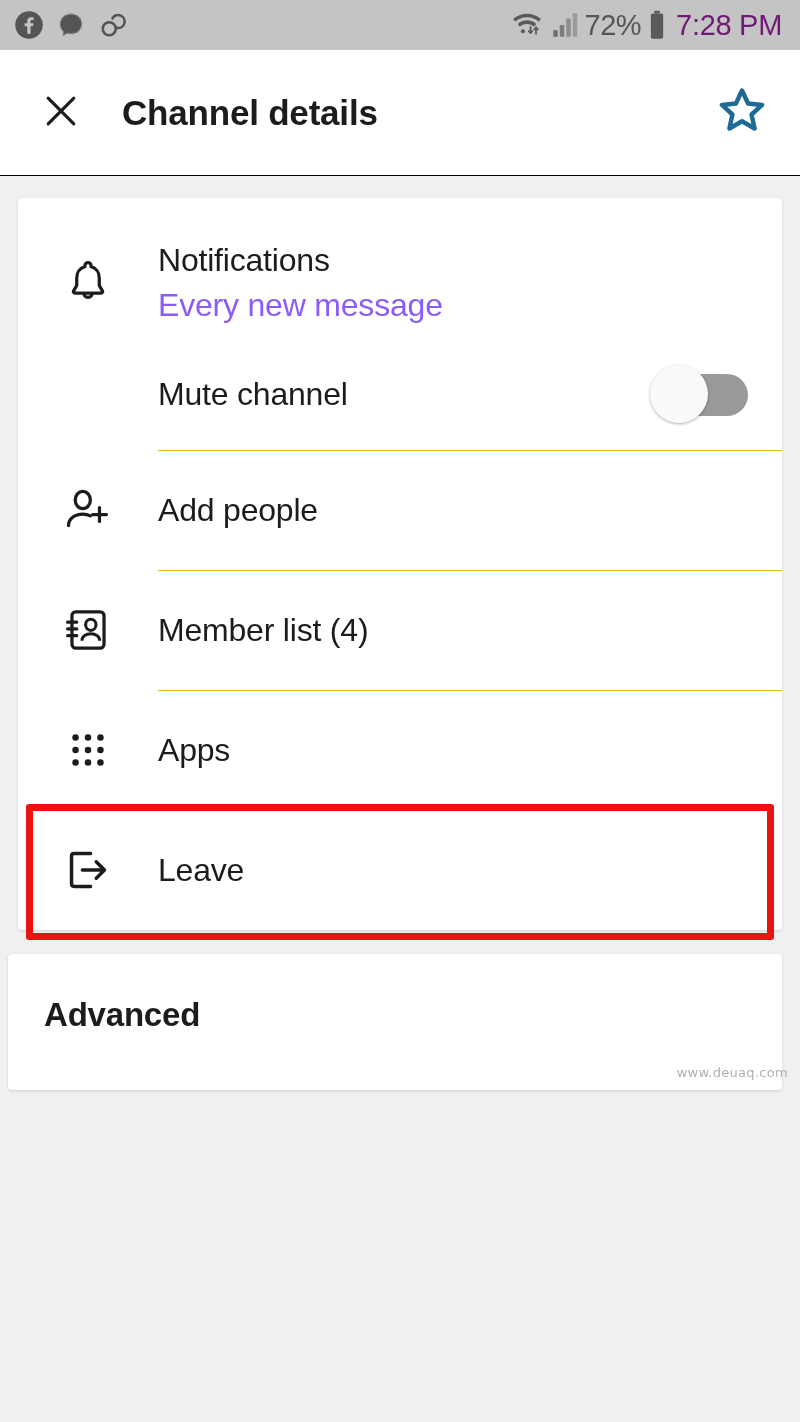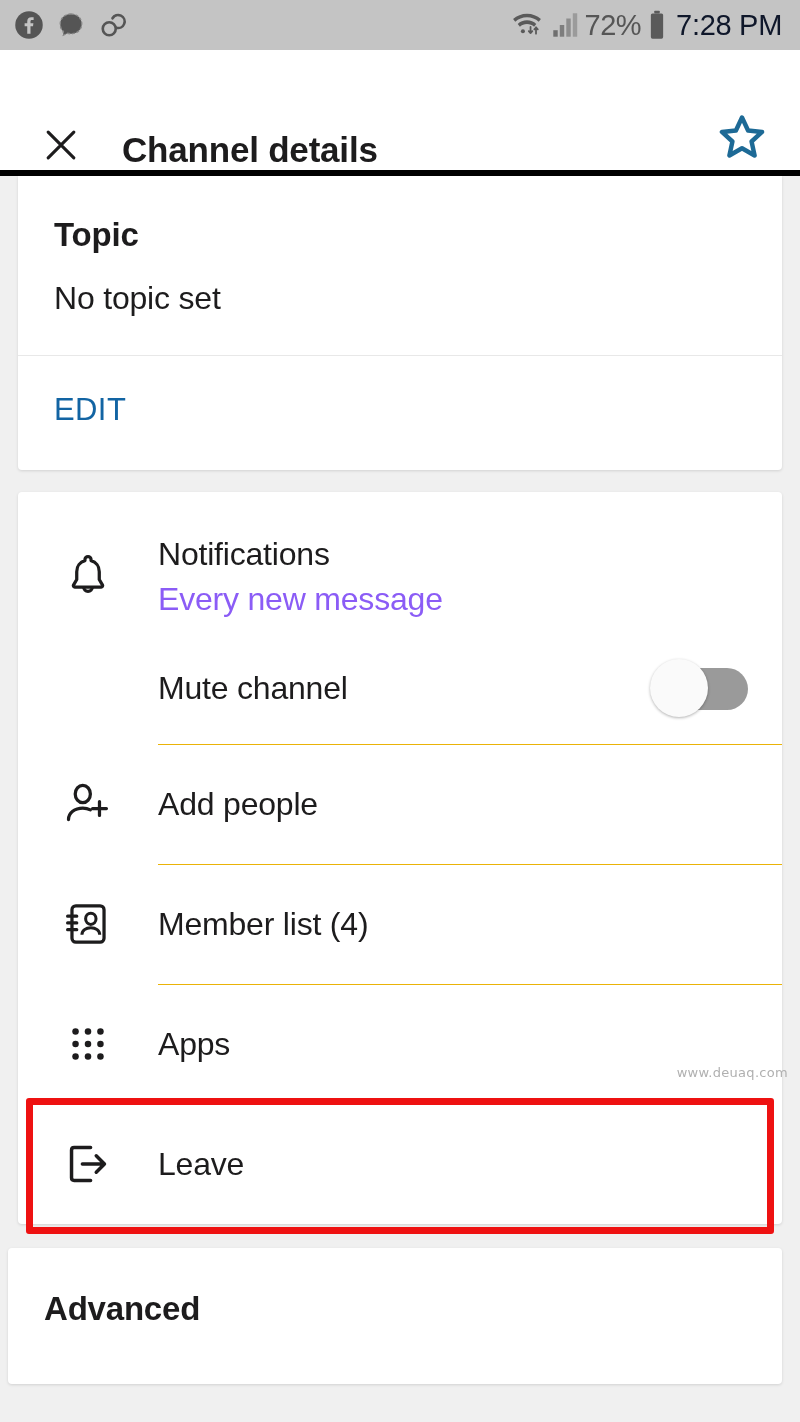--- a/index.html
+++ b/index.html
@@ -18,30 +18,30 @@
     display:flex; align-items:center;
     padding:0 18px 0 14px;
     color:#4a4a4a;
   }
   .status-left { display:flex; align-items:center; gap:12px; }
   .status-right { margin-left:auto; display:flex; align-items:center; gap:7px; }
   .status-right .pct {
     font-size:29px; color:#565656; letter-spacing:-.5px; line-height:1;
   }
   .status-right .clock {
-    font-size:29px; color:#0f172a; letter-spacing:-.3px; line-height:1; margin-left:3px;
+    font-size:29px; color:#701a75; letter-spacing:-.3px; line-height:1; margin-left:3px;
   }
   .sicon { display:block; }
 
   
   .appbar {
     height:126px; background:#ffffff;
-    display:flex; align-items:flex-end;
+    display:flex; align-items:center;
     padding:0 30px 0 38px;
-    border-bottom:6px solid #000000;
+    border-bottom:1px solid #000000;
   }
   .appbar .title {
     font-size:35px; font-weight:bold; color:#1d1c1d;
     margin-left:38px; letter-spacing:-.2px;
   }
   .appbar .star { margin-left:auto; }
   .xbtn { width:46px; height:46px; display:flex; align-items:center; justify-content:center; }
 
   
   .card {
@@ -204,30 +204,20 @@
     <div class="title">Channel details</div>
     <div class="star">
       <span>
         <svg width="56" height="56" viewBox="0 0 24 24">
           <path d="M12 3.2l2.6 5.6 6 .6-4.5 4.1 1.3 6-5.4-3.1-5.4 3.1 1.3-6L3.4 9.4l6-.6z" fill="none" stroke="#1d6a96" stroke-width="1.9" stroke-linejoin="round"></path>
         </svg>
       </span>
     </div>
   </div>
 
-  <div class="card topic">
-    <div class="topic-body">
-      <div class="topic-h">Topic</div>
-      <div class="topic-v">No topic set</div>
-    </div>
-    <div class="card-sep"></div>
-    <div class="edit-row">
-      <span class="edit-link">EDIT</span>
-    </div>
-  </div>
 
   <div class="card menu">
     <div class="menu-inner">
 
       <div class="notif-block">
         <div class="row-icon" style="align-self:flex-start; padding-top:58px;">
           <svg width="52" height="52" viewBox="0 0 24 24">
             <path d="M12 3c-.8 0-1.4.6-1.4 1.3v.6C8.3 5.5 6.8 7.6 6.8 10v3.6l-1.5 2.6c-.2.4.1.9.6.9h12.2c.5 0 .8-.5.6-.9l-1.5-2.6V10c0-2.4-1.5-4.5-3.8-5.1v-.6C13.4 3.6 12.8 3 12 3z" fill="none" stroke="#1d1c1d" stroke-width="1.5" stroke-linejoin="round"></path>
             <path d="M10 17.1c0 1.1.9 2 2 2s2-.9 2-2" fill="none" stroke="#1d1c1d" stroke-width="1.5"></path>
           </svg>

